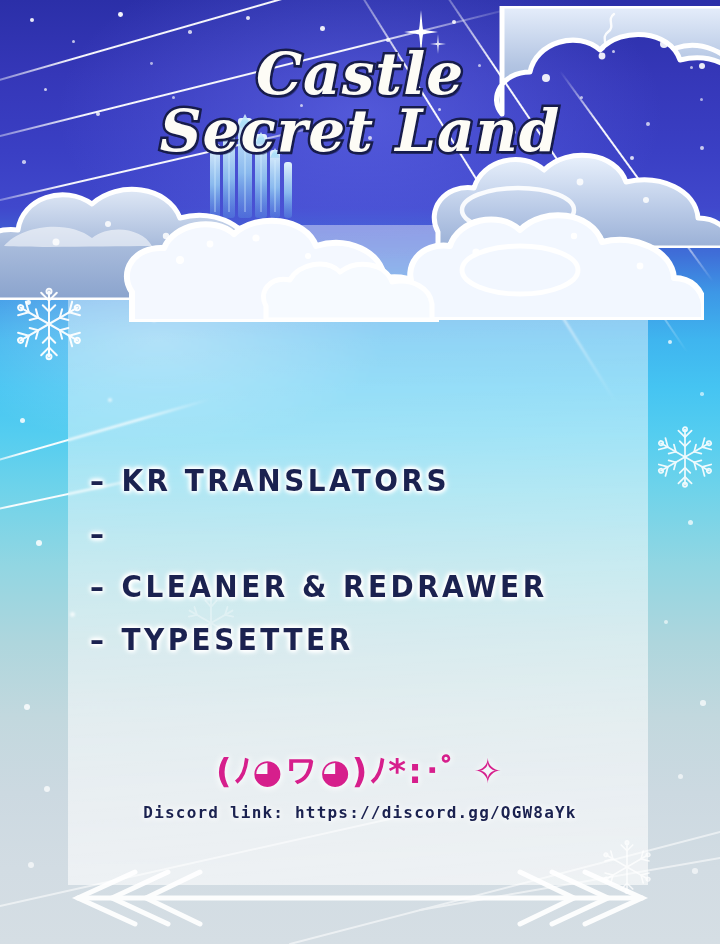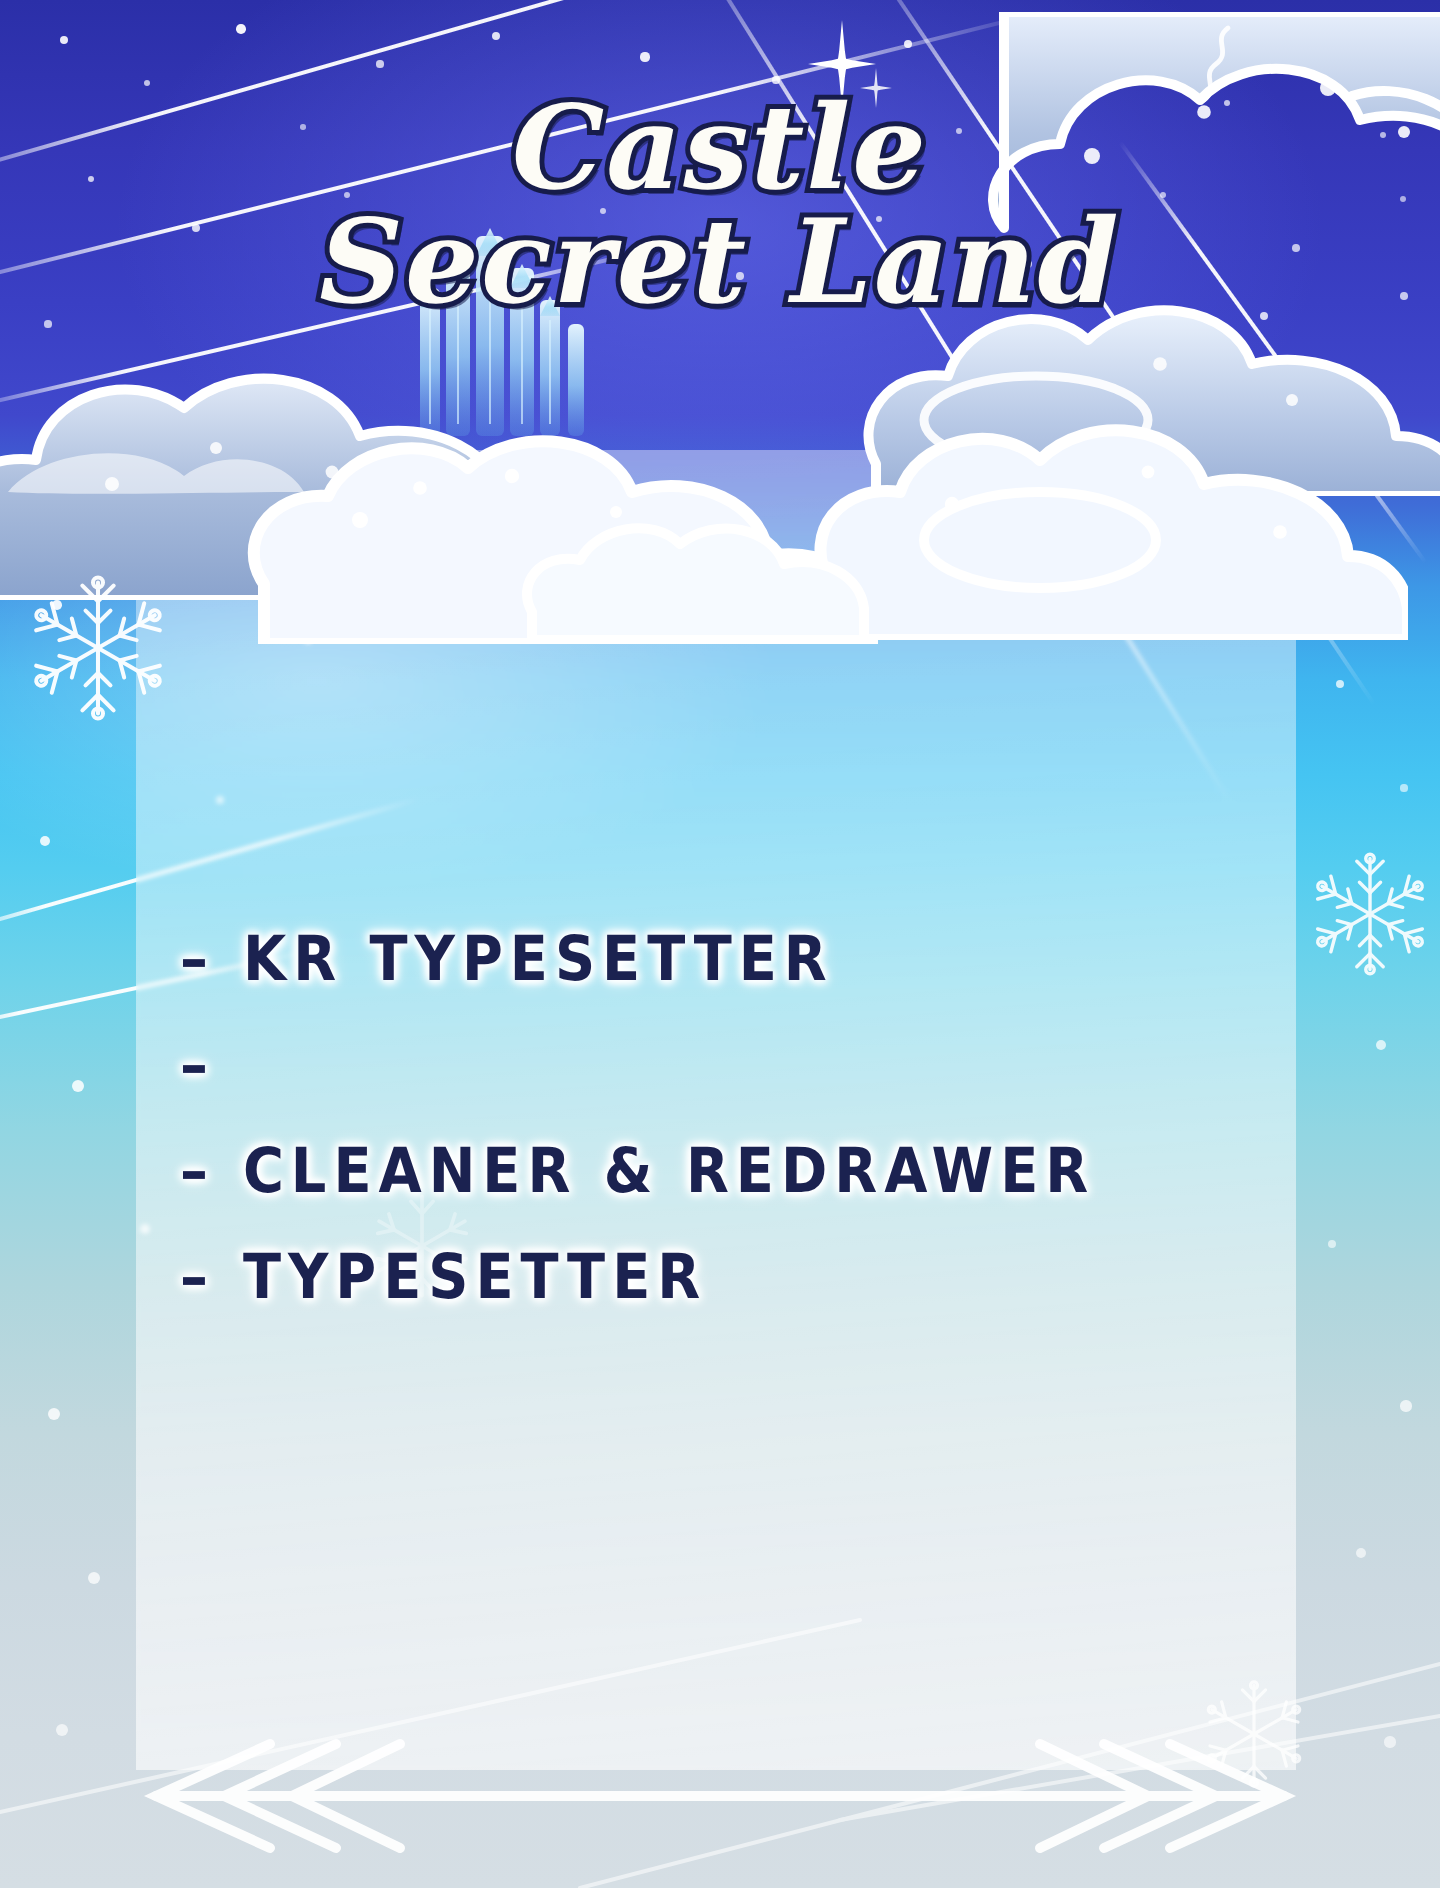--- a/index.html
+++ b/index.html
@@ -467,36 +467,38 @@
 
   <div class="title-wrap">
     <span class="title-line l2">Castle</span>
     <span class="title-line l1">Secret Land</span>
   </div>
 
 
   <ul class="needs">
     <li>
       <span class="dash">–</span>
-      <span>KR TYPESETTER</span>
+      <span>KR TRANSLATORS</span>
     </li>
     <li>
       <span class="dash">–</span>
     </li>
     <li>
       <span class="dash">–</span>
       <span>CLEANER &amp; REDRAWER</span>
     </li>
     <li>
       <span class="dash">–</span>
       <span>TYPESETTER</span>
     </li>
   </ul>
 
   <div class="join">
+    <div class="kaomoji">(ﾉ◕ワ◕)ﾉ*:･ﾟ ✧</div>
+    <div class="discord">Discord link: https://discord.gg/QGW8aYk</div>
   </div>
 
   <svg class="arrow-divider" viewBox="0 0 720 74">
     <g stroke="#ffffff" stroke-width="5" fill="none" stroke-linecap="round" opacity=".92">
       <line x1="78" y1="40" x2="642" y2="40"></line>
 
       <polyline points="135,14 78,40 135,66"></polyline>
       <polyline points="168,14 112,40 168,66"></polyline>
       <polyline points="200,14 146,40 200,66"></polyline>
 

